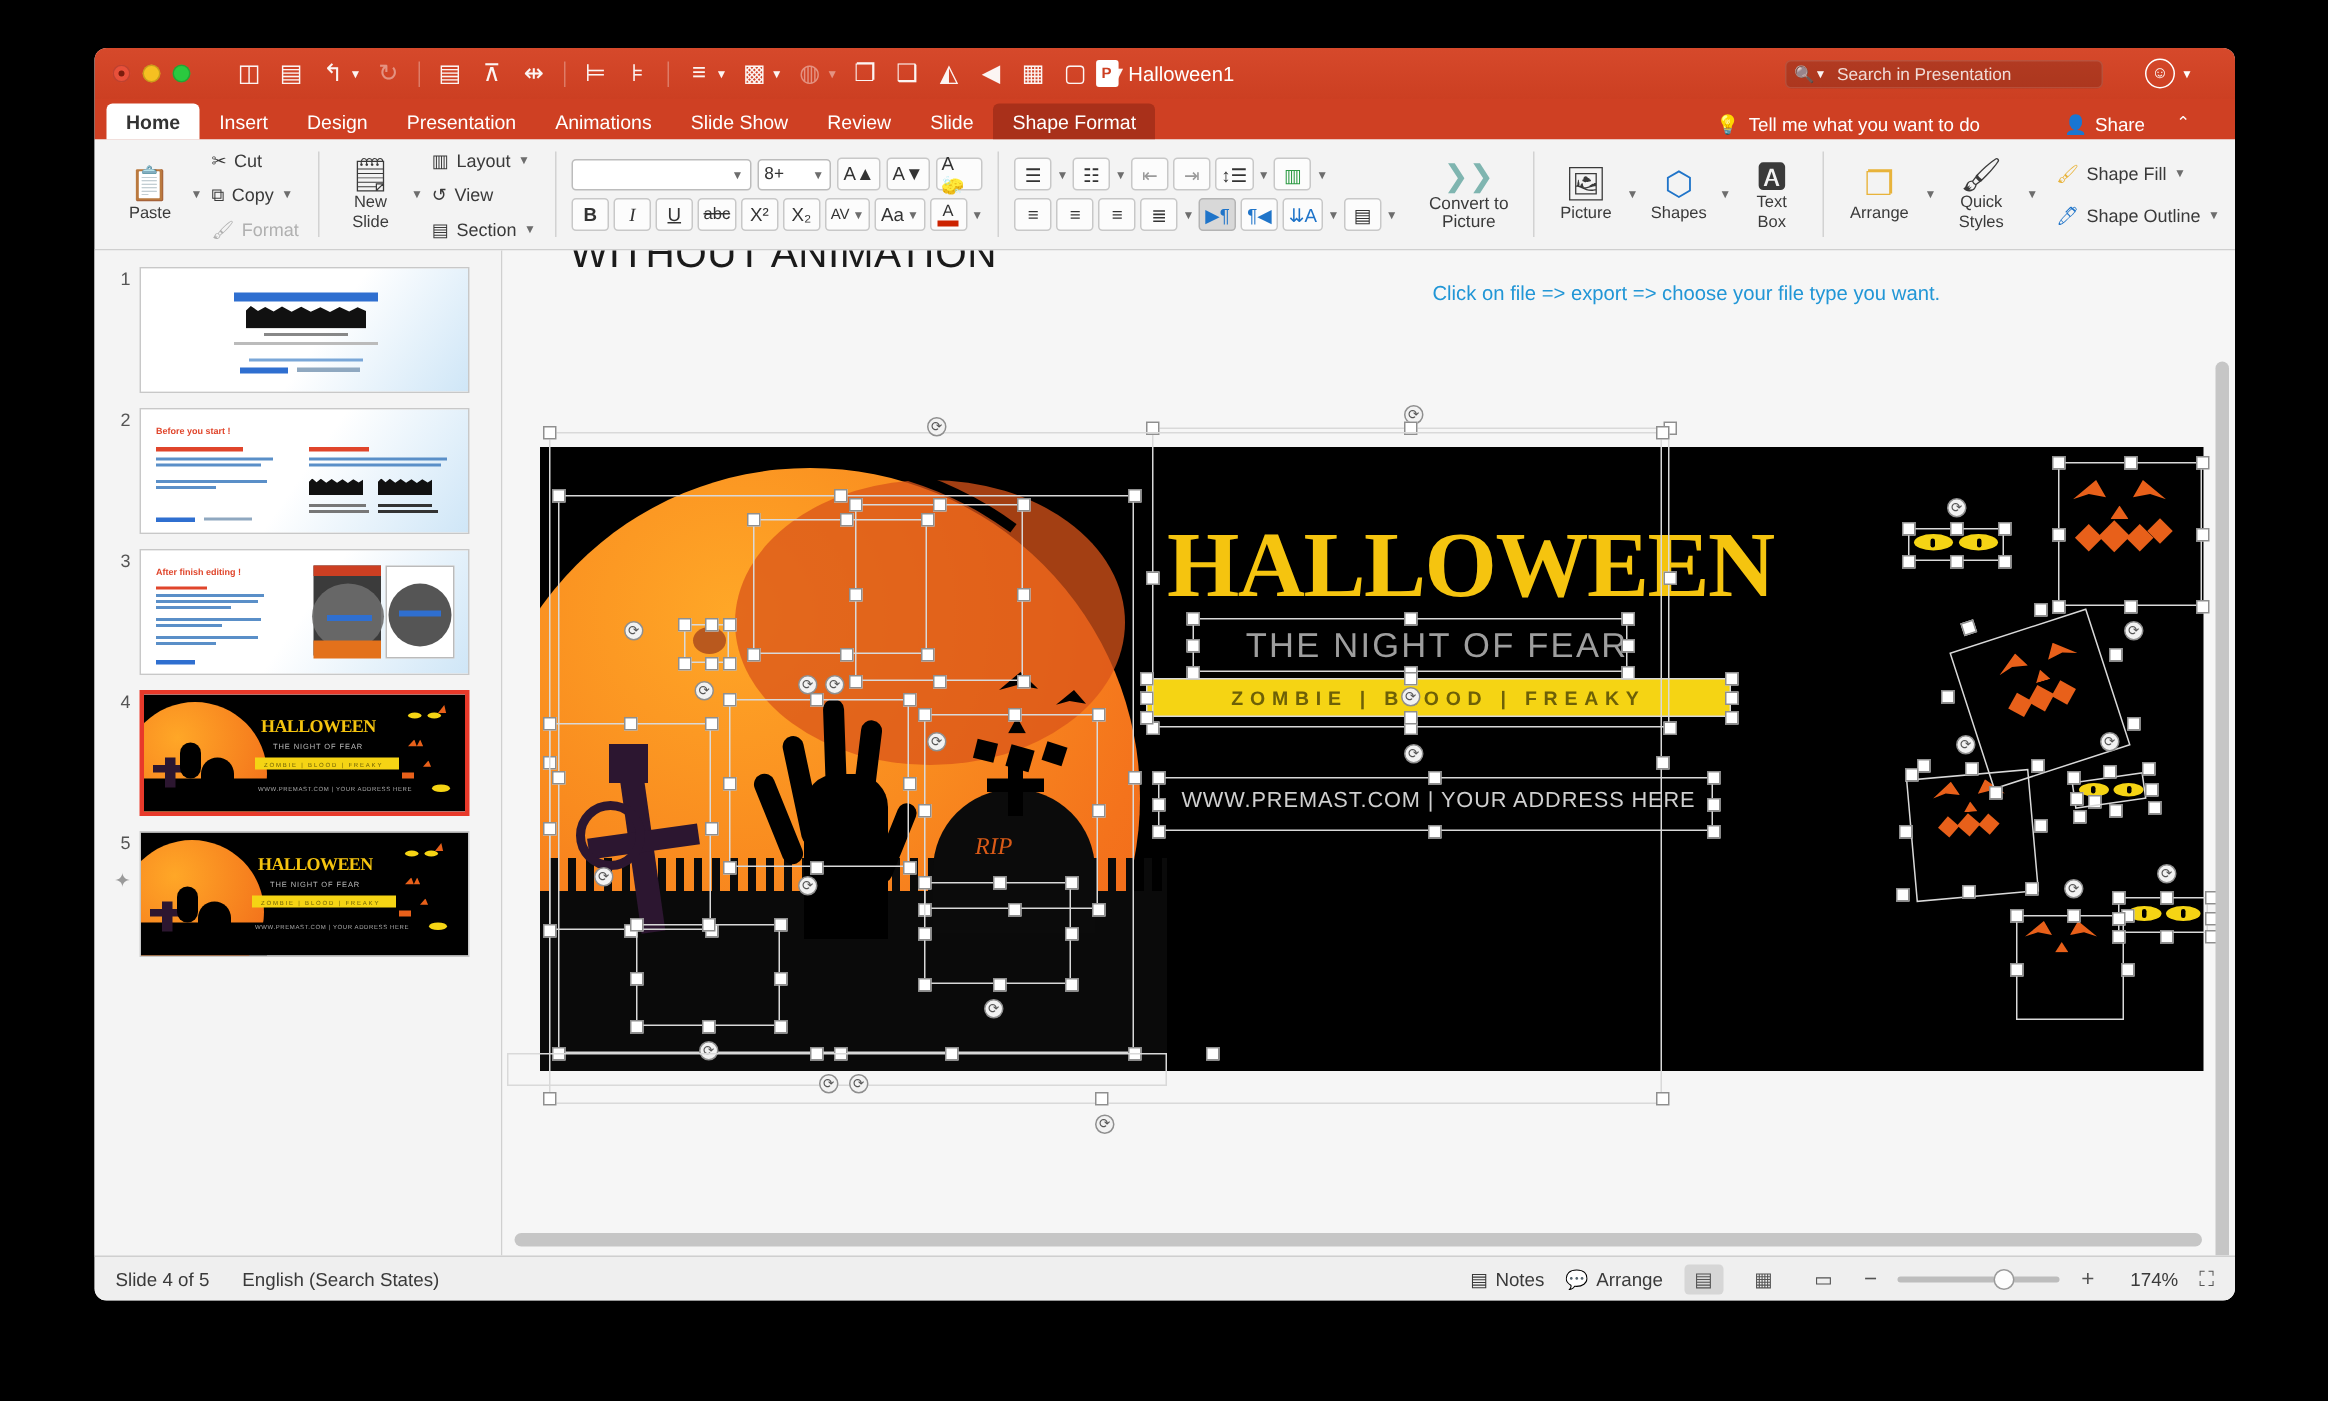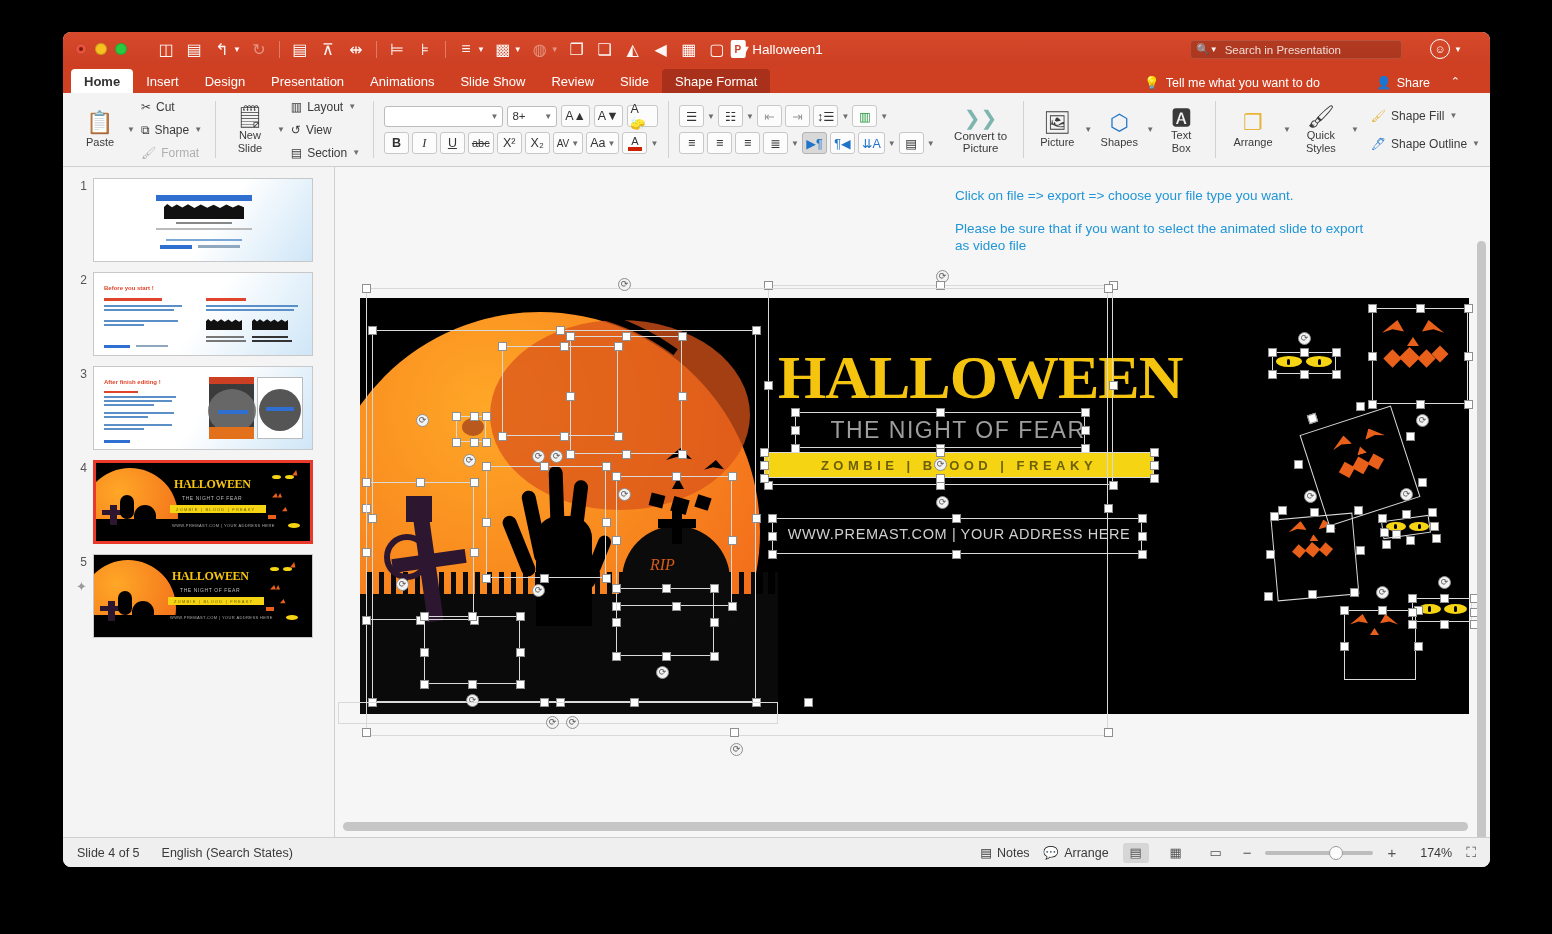--- a/index.html
+++ b/index.html
@@ -335,21 +335,21 @@
           <span>Paste</span>
         </div>
         <span class="caret">▼</span>
         <div class="col3">
           <div class="smallbtn">
             <span>✂</span>
             <span>Cut</span>
           </div>
           <div class="smallbtn">
             <span>⧉</span>
-            <span>Shape</span>
+            <span>Copy</span>
             <span class="caret">▼</span>
           </div>
           <div class="smallbtn dis">
             <span>🖌</span>
             <span>Format</span>
           </div>
         </div>
       </div>
       <div class="vsep"></div>
 
@@ -660,22 +660,22 @@
             <div style="position:absolute;left:176px;top:30px;width:14px;height:7px;background:#e8601a;clip-path:polygon(0 65%,30% 0,42% 65%,58% 0,72% 65%)"></div>
             <div style="position:absolute;left:186px;top:44px;width:12px;height:6px;background:#e8601a;clip-path:polygon(0 70%,30% 0,45% 70%)"></div>
             <div style="position:absolute;left:172px;top:52px;width:8px;height:4px;background:#e8601a"></div>
             <div style="position:absolute;left:192px;top:60px;width:12px;height:5px;background:#f5d414;border-radius:50%"></div>
           </div>
         </div>
       </div>
 
       <div class="editor">
 
+        <div class="titletext">WITHOUT ANIMATION</div>
         <div class="note" style="left:620px; top:20px;">Click on file =&gt; export =&gt; choose your file type you want.</div>
-        <div class="note" style="left:620px; top:53px; width:420px;">Please be sure that if you want to select the animated slide to export as video file</div>
 
         <div class="canvas">
 
           <div class="art-left">
             <div class="moon"></div>
             <div class="moon-dark"></div>
             <div class="moon-arc"></div>
 
             <div style="position:absolute;left:306px;top:150px;width:26px;height:16px;background:#000;clip-path:polygon(0 75%,55% 0,100% 70%,45% 55%)"></div>
             <div style="position:absolute;left:344px;top:162px;width:20px;height:14px;background:#000;clip-path:polygon(0 70%,60% 0,100% 66%,45% 52%)"></div>

